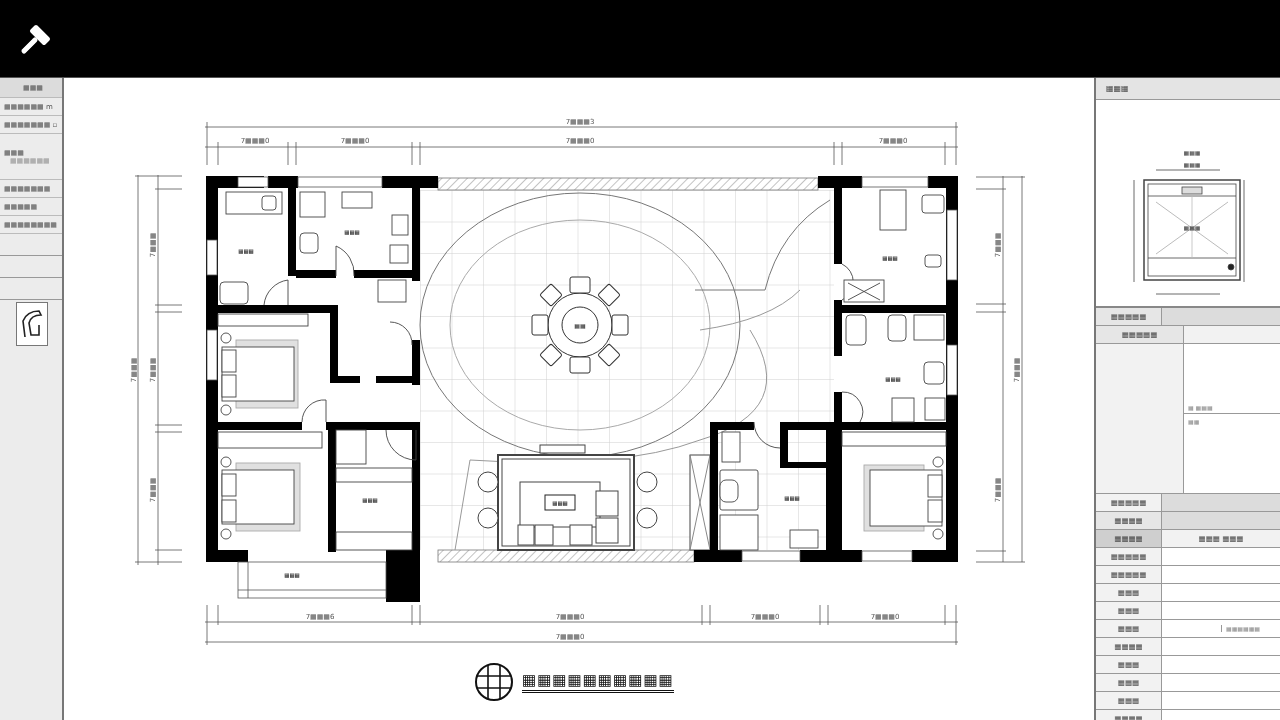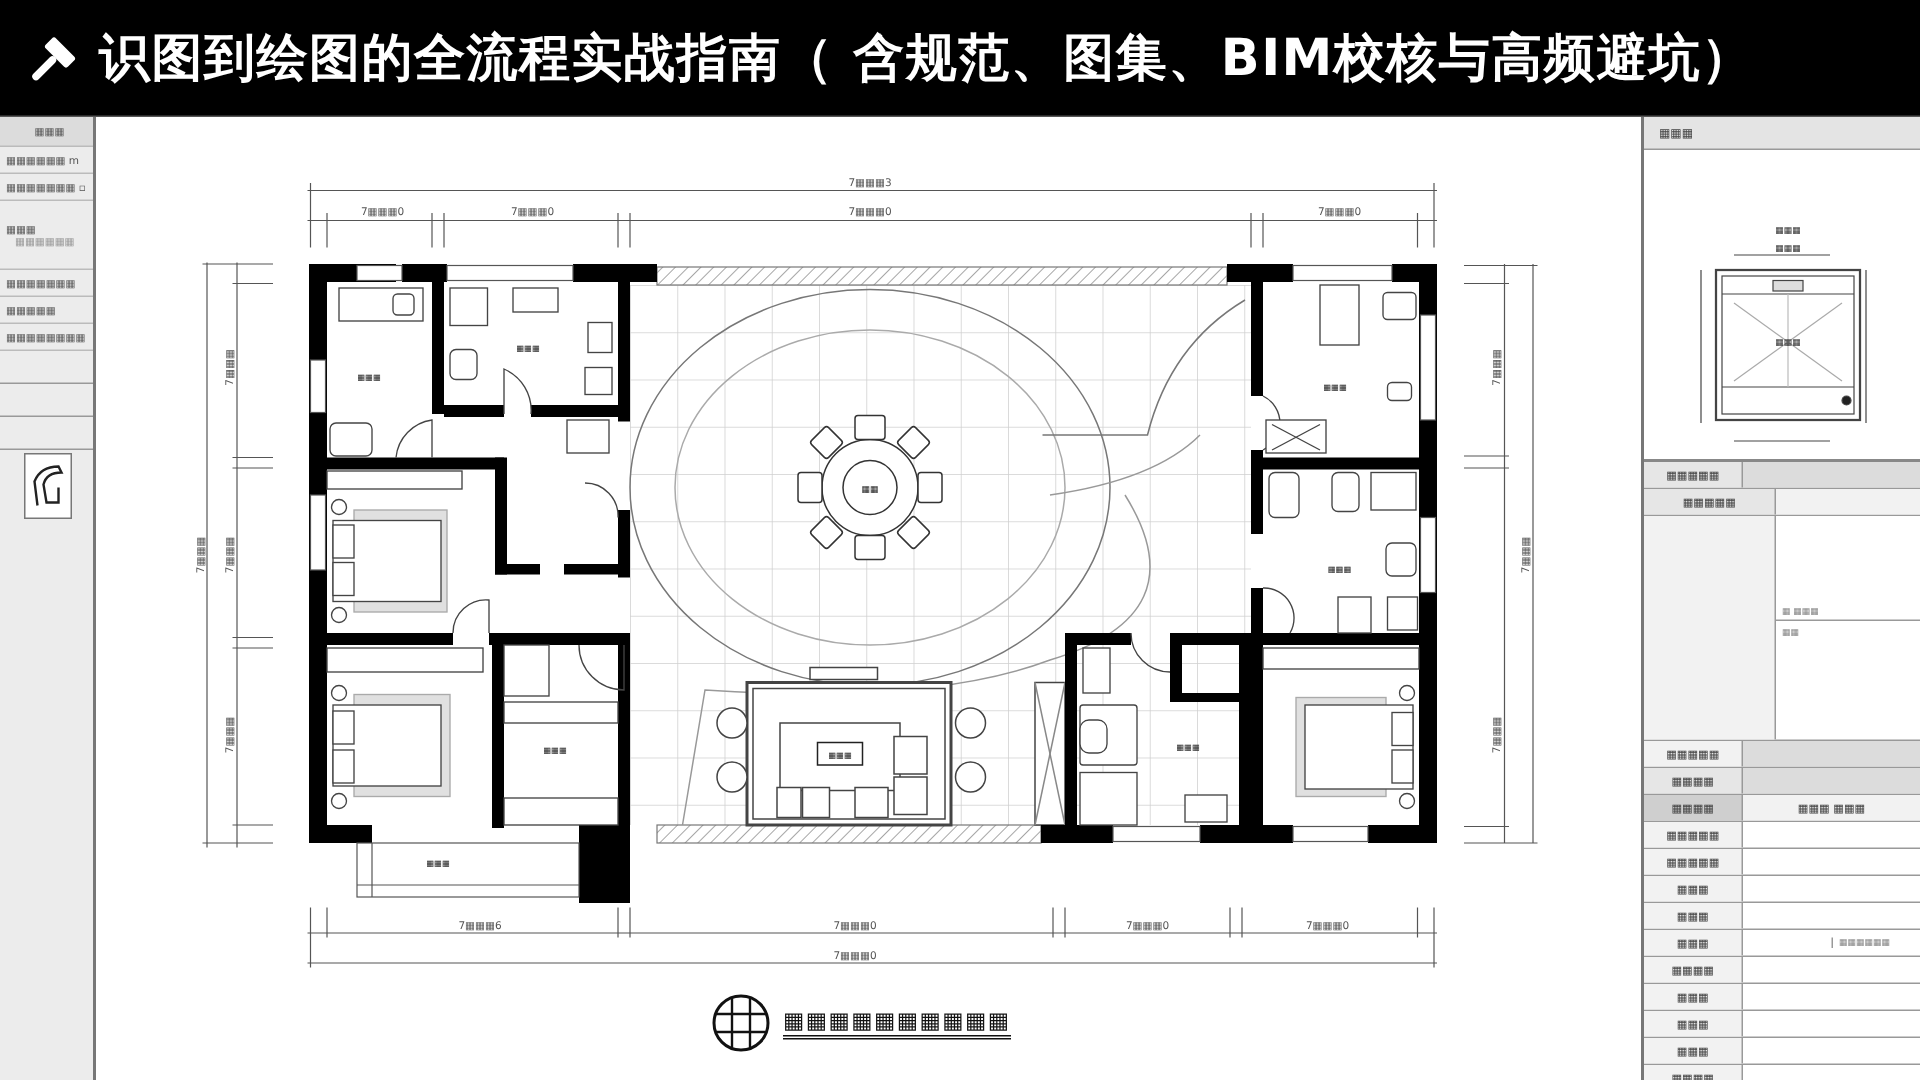--- a/index.html
+++ b/index.html
@@ -54,21 +54,20 @@
   .footer-logo .txt { font-size: 15px; font-weight: bold; color: #111; margin-left: 8px; border-bottom: 3px double #111; padding-bottom: 1px; letter-spacing: 1px; }
 </style>
 </head>
 <body>
 
 <div class="title-bar">
   <svg class="pin" viewBox="0 0 36 36">
     <path d="M6 30 L16 20 M14 10 L26 22 M18 6 L30 18 L26 22 L14 10 Z" stroke="#fff" stroke-width="4" fill="#fff" stroke-linejoin="round"></path>
     <path d="M6 30 L17 19" stroke="#fff" stroke-width="5" stroke-linecap="round"></path>
   </svg>
-  <span class="title-text">识图到绘图的全流程实战指南（ 含规范、图集、BIM校核与高频避坑）</span>
 </div>
 
 <div class="left-panel">
   <div class="lrow head">▦▦▦</div>
   <div class="lrow">▦▦▦▦▦▦ m</div>
   <div class="lrow">▦▦▦▦▦▦▦ ▫</div>
   <div class="lrow tall">
     <span>▦▦▦</span>
     <span style="color:#999;padding-left:6px;">▦▦▦▦▦▦</span>
   </div>

